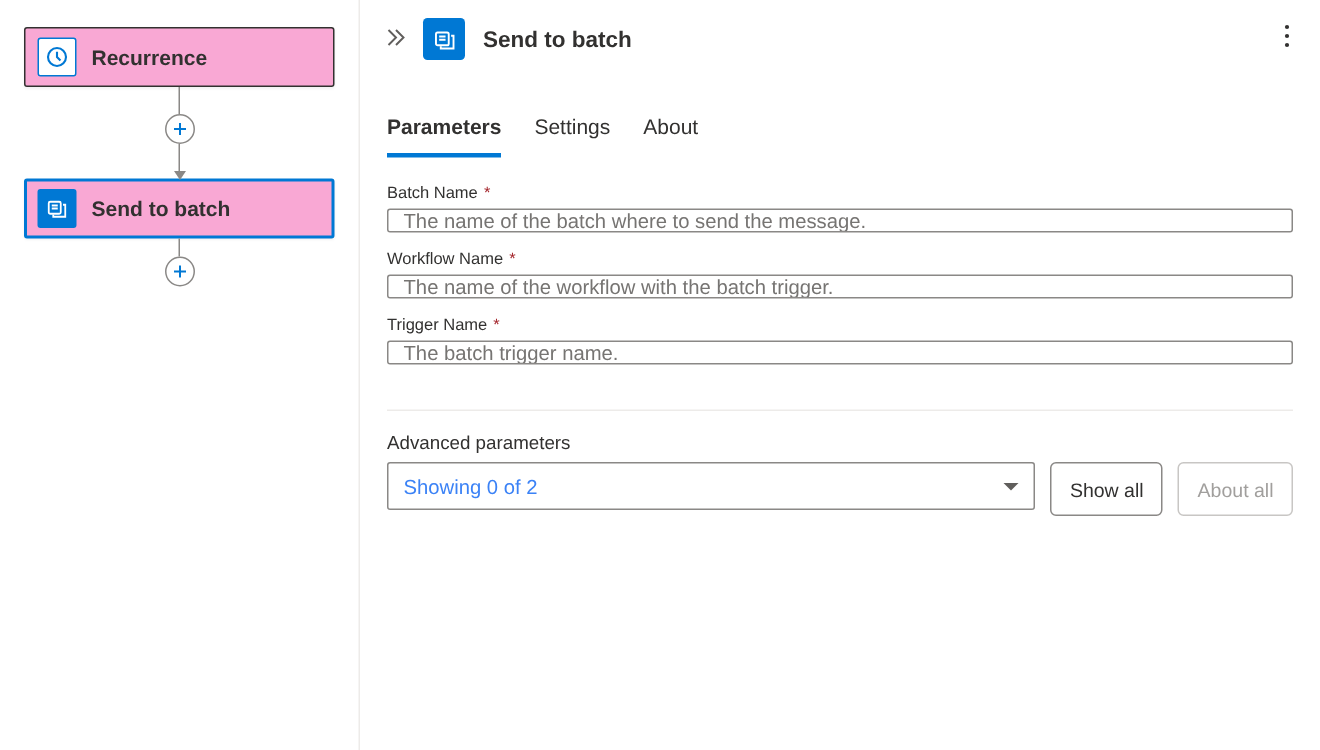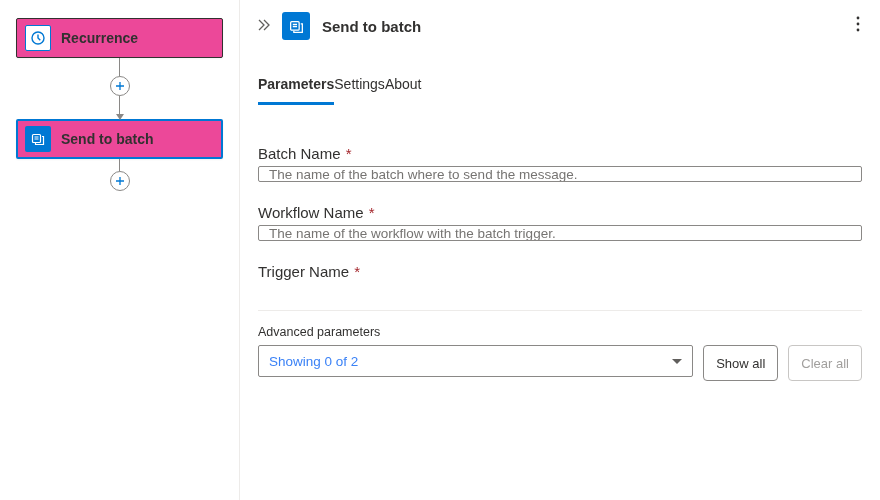--- a/index.html
+++ b/index.html
@@ -16,21 +16,21 @@
   }
   
   .canvas {
     width: 240px;
     padding: 18px 16px;
     background: #fff;
     border-right: 1px solid #edebe9;
     position: relative;
   }
   .node {
-    background: #ec4899;
+    background: #f9a8d4;
     border: 1px solid #323130;
     border-radius: 2px;
     height: 40px;
     display: flex;
     align-items: center;
     padding: 0 8px;
     gap: 10px;
     box-shadow: 0 1px 2px rgba(0,0,0,0.05);
     cursor: pointer;
   }
@@ -127,20 +127,21 @@
   }
   .more-btn {
     color: #323130;
     cursor: pointer;
     font-size: 18px;
     padding: 0 4px;
     letter-spacing: 1px;
   }
   .tabs {
     display: flex;
+    gap: 22px;
     padding: 20px 18px 0 18px;
     border-bottom: 1px solid transparent;
   }
   .tab {
     font-size: 14px;
     color: #323130;
     padding: 6px 0 10px 0;
     cursor: pointer;
   }
   .tab.active {
@@ -148,24 +149,23 @@
     border-bottom: 3px solid #0078d4;
     margin-bottom: -1px;
   }
   .form {
     padding: 18px 18px 0 18px;
   }
   .field {
     margin-bottom: 12px;
   }
   .field-label {
-    font-size: 15px;
+    font-size: 11px;
     color: #323130;
     margin-bottom: 4px;
-    margin-top: 22px;
   }
   .req {
     color: #a4262c;
     margin-left: 1px;
   }
   .text-input {
     width: 100%;
     height: 16px;
     border: 1px solid #8a8886;
     border-radius: 2px;
@@ -318,31 +318,32 @@
     </div>
 
 
     <div class="field">
       <div class="field-label"><span>Workflow Name</span><span class="req"> *</span></div>
       <input class="text-input" placeholder="The name of the workflow with the batch trigger." style="">
     </div>
 
     <div class="field">
       <div class="field-label"><span>Trigger Name</span><span class="req"> *</span></div>
+      <input class="text-input" placeholder="The batch trigger name." style="">
     </div>
 
   </div>
 
   <div class="divider"></div>
 
   <div class="advanced">
     <div class="adv-label">Advanced parameters</div>
     <div class="adv-row">
       <div class="select">
         <span>Showing 0 of 2</span>
         <span class="chevron-down"></span>
       </div>
       <div class="pill-btn">Show all</div>
-      <div class="pill-btn disabled">Clear all</div>
+      <div class="pill-btn disabled">About all</div>
     </div>
   </div>
 
 </div>
 
 </body></html>

